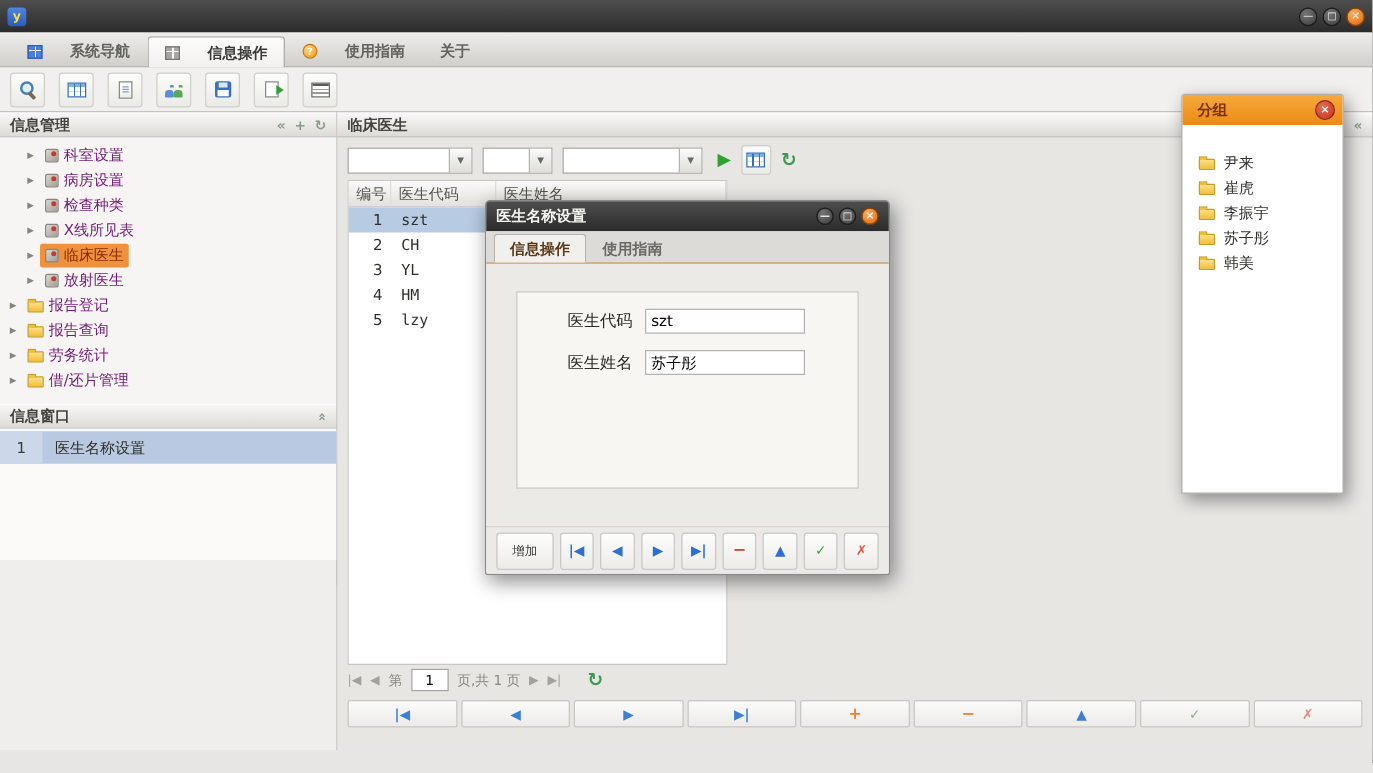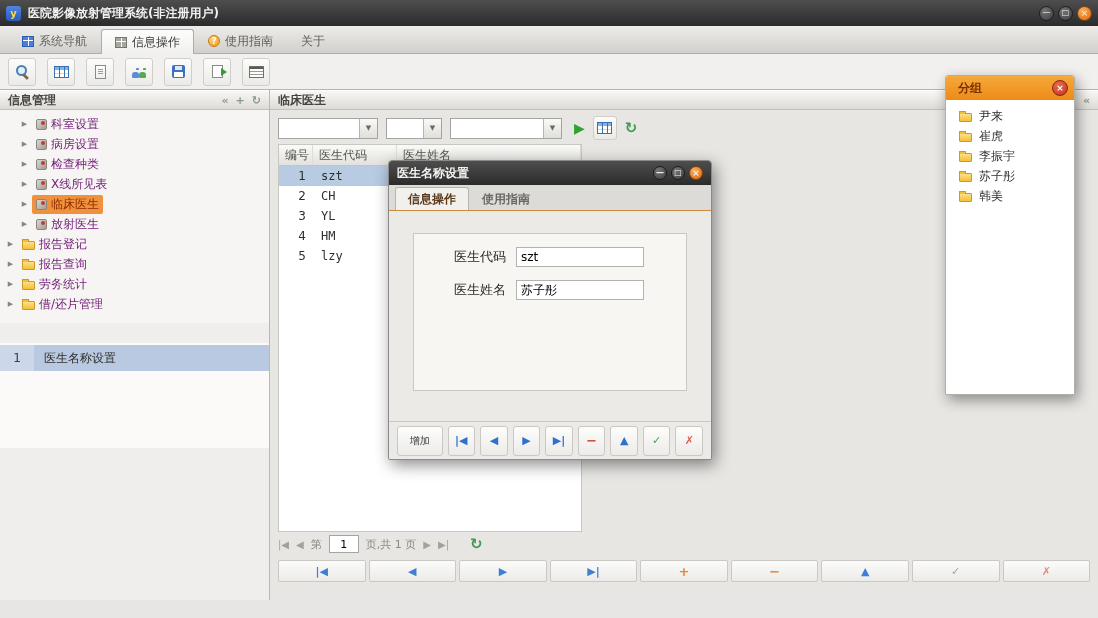--- a/index.html
+++ b/index.html
@@ -17,21 +17,21 @@
   .winbtns{margin-left:auto;display:flex;gap:4px;align-items:center;}
   .wbtn{width:15px;height:15px;border-radius:50%;display:flex;align-items:center;justify-content:center;
         color:#efefec;font-size:8px;line-height:1;cursor:default;
         background:radial-gradient(circle at 35% 30%,#757575,#3c3c3c);border:1px solid #1c1c1c;box-sizing:border-box;}
   .wbtn.close{background:radial-gradient(circle at 35% 30%,#f8b060,#e0650a);border-color:#8a4208;font-size:9px;}
   .wbtn.small{width:14px;height:14px;}
 
   
   .tabbar{top:26px;left:0;right:0;height:28px;background:linear-gradient(#eeedeb,#d0cfcb);
           border-bottom:1px solid #aeada9;display:flex;align-items:flex-end;padding-left:8px;box-sizing:border-box;}
-  .tab{height:24px;padding:0 13px;display:flex;align-items:center;gap:5px;color:#62625e;font-weight:normal;
+  .tab{height:24px;padding:0 13px;display:flex;align-items:center;gap:22px;color:#62625e;font-weight:bold;
        border:1px solid transparent;border-bottom:none;border-radius:3px 3px 0 0;}
   .tab.active{background:linear-gradient(#fdfdfc,#f1f0ee);border-color:#aeada9;color:#3a3a36;position:relative;top:1px;}
   .ticon-nav{width:12px;height:11px;border:1px solid #2a5cb0;box-sizing:border-box;
        background:linear-gradient(to right,transparent 5px,#fff 5px 6px,transparent 6px),
                   linear-gradient(to bottom,transparent 3px,#fff 3px 4px,transparent 4px),#4a7fe0;}
   .ticon-grid{width:12px;height:11px;border:1px solid #76756f;box-sizing:border-box;
        background:linear-gradient(to right,transparent 5px,#fff 5px 6px,transparent 6px),
                   linear-gradient(to bottom,transparent 3px,#fff 3px 4px,transparent 4px),#a8a7a1;}
   .ticon-q{width:12px;height:12px;border-radius:50%;border:1px solid #c87a10;box-sizing:border-box;
        background:radial-gradient(circle at 35% 30%,#ffd27a,#f09a1a);color:#fff;font-size:8px;font-weight:bold;
@@ -153,31 +153,30 @@
         display:flex;align-items:center;justify-content:center;font-size:11px;font-weight:bold;}
   .dblue{color:#2e6fd0;} .dred{color:#cf4a38;font-size:13px;} .dgreen{color:#3ea44b;} .dredx{color:#e2574a;}
 
   
   .gpanel{left:945px;top:75px;width:130px;height:320px;background:#fff;border:1px solid #b0afab;
           box-shadow:3px 5px 14px rgba(0,0,0,0.4);z-index:50;box-sizing:border-box;border-radius:3px 3px 0 0;text-align:center;}
   .ghead{left:0;right:0;top:0;height:24px;background:linear-gradient(#f6a93c,#ec8a16);border-radius:2px 2px 0 0;
          display:flex;align-items:center;padding:0 6px 0 12px;box-sizing:border-box;color:#7a3000;font-weight:bold;}
   .gclose{margin-left:auto;width:16px;height:16px;border-radius:50%;background:radial-gradient(circle at 35% 30%,#e86a50,#c53322);
           border:1px solid #8a2112;color:#fff;font-size:9px;display:flex;align-items:center;justify-content:center;box-sizing:border-box;}
-  .gbody{left:0;right:0;top:24px;bottom:0;padding-top:6px;box-sizing:border-box;}
+  .gbody{left:0;right:0;top:24px;bottom:0;padding-top:20px;box-sizing:border-box;}
   .gitem{height:20px;display:flex;align-items:center;gap:7px;padding-left:13px;color:#2f2f2b;}
 </style>
 </head>
 <body>
 
 <div class="app">
 
   <div class="abs titlebar">
     <span class="logo">y</span>
-    <span class="wtitle">医院影像放射管理系统(非注册用户)</span>
     <span class="winbtns">
       <span class="wbtn">—</span>
       <span class="wbtn">□</span>
       <span class="wbtn close">×</span>
     </span>
   </div>
 
   <div class="abs tabbar">
     <div class="tab">
       <span class="ticon-nav"></span>
@@ -295,20 +294,26 @@
       </div>
       <div class="trow lvl1">
         <span class="arr">▶</span>
         <span class="hl">
             <span class="folder-icon"></span>
             <span>借/还片管理</span>
           </span>
       </div>
     </div>
 
+    <div class="abs phead ph2">
+      <span>信息窗口</span>
+      <span class="ph-icons">
+          <span class="rotup">«</span>
+        </span>
+    </div>
     <div class="abs ilist">
       <div class="irow sel">
         <span class="inum">1</span>
         <span class="ilabel">医生名称设置</span>
       </div>
     </div>
 
     <div class="abs rout"></div>
   </div>
 

